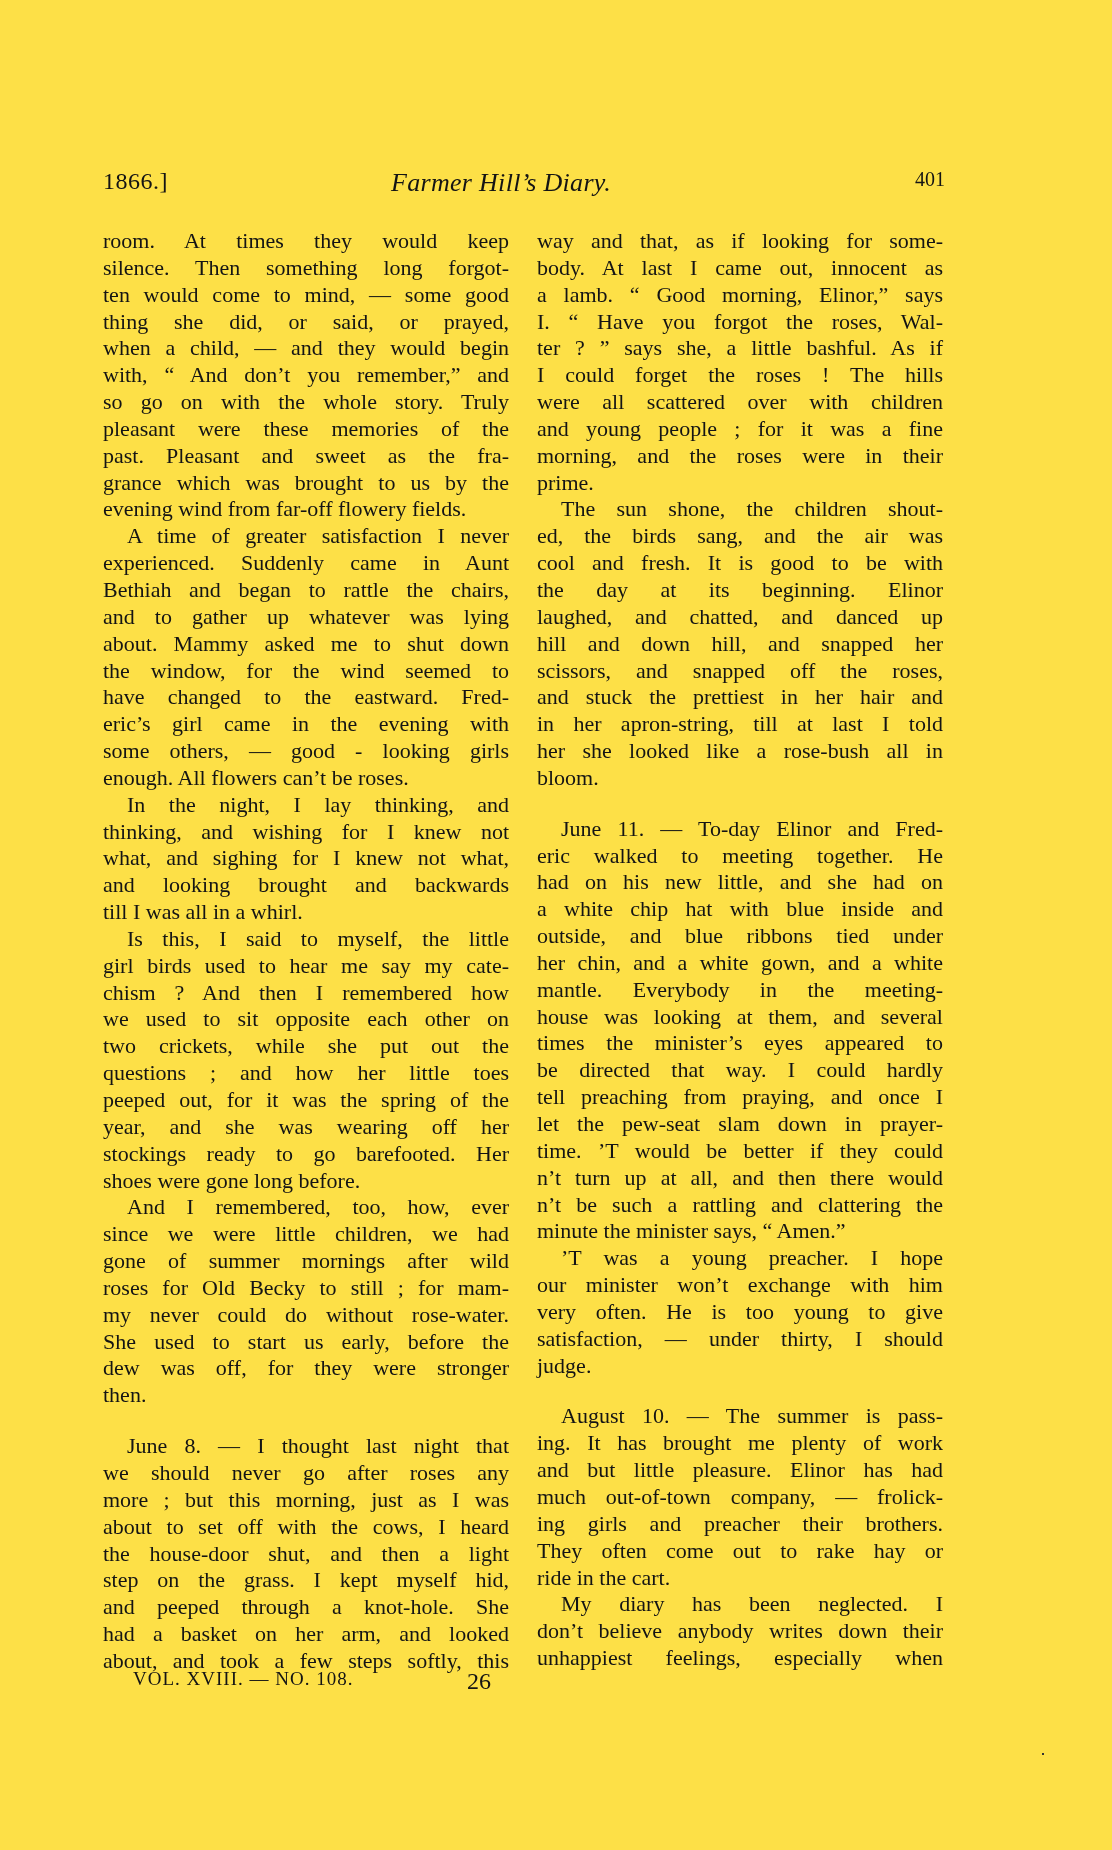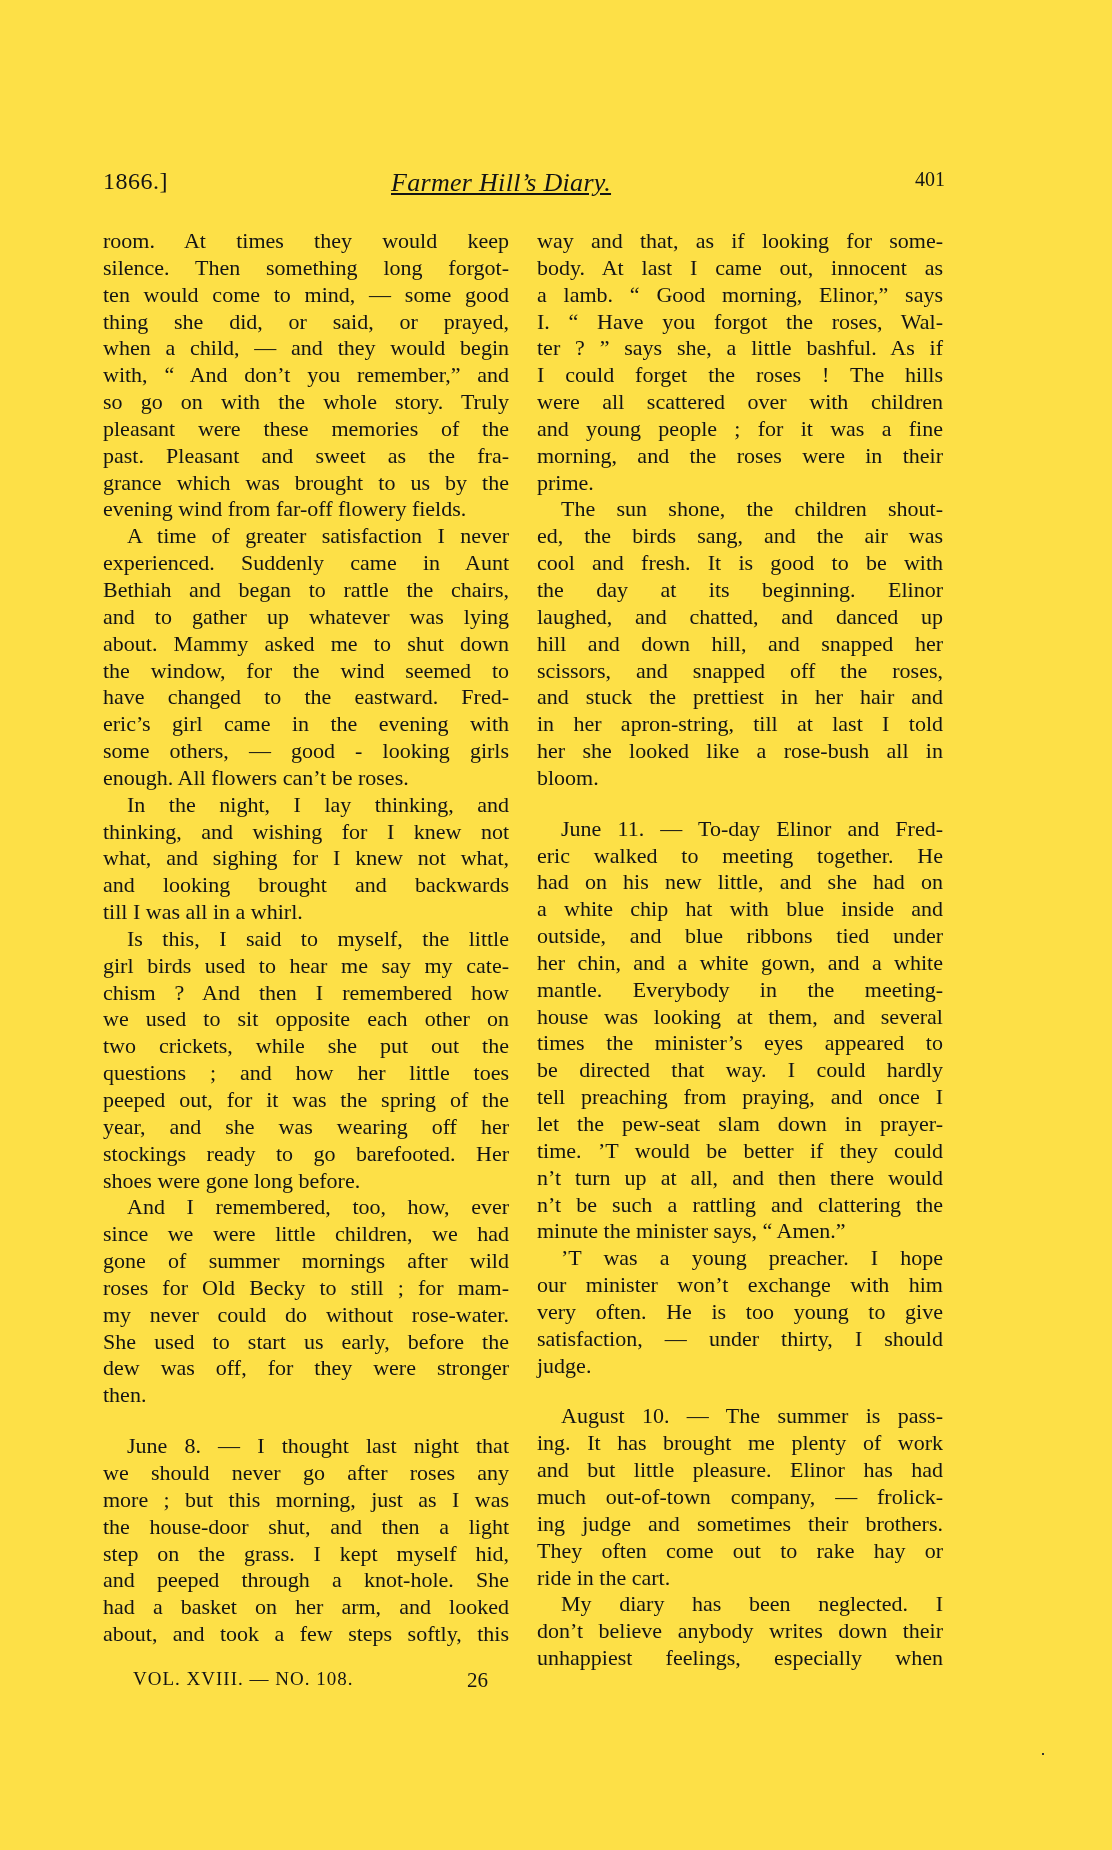--- a/index.html
+++ b/index.html
@@ -36,21 +36,20 @@
     top: 0;
     letter-spacing: 0.5px;
   }
   .rh-title {
     position: absolute;
     left: 288px;
     top: 0;
     font-style: italic;
     font-size: 26px;
     letter-spacing: 0.3px;
-    text-decoration: underline;
   }
   .rh-page {
     position: absolute;
     right: 0;
     top: 0;
     font-size: 20px;
   }
   .col {
     position: absolute;
     top: 228px;
@@ -92,21 +91,21 @@
     position: absolute;
     left: 0;
     top: 0;
     font-variant: small-caps;
     letter-spacing: 1px;
   }
   .footer-sig {
     position: absolute;
     left: 334px;
     top: 0;
-    font-size: 21px;
+    font-size: 24px;
   }
   .speck {
     position: absolute;
     width: 2px;
     height: 2px;
     background: #333;
   }
 </style>
 </head>
 <body>
@@ -161,20 +160,21 @@
       <span class="line">gone of summer mornings after wild</span>
       <span class="line">roses for Old Becky to still ; for mam-</span>
       <span class="line">my never could do without rose-water.</span>
       <span class="line">She used to start us early, before the</span>
       <span class="line">dew was off, for they were stronger</span>
       <span class="line last">then.</span>
       <span class="gap"></span>
       <span class="line indent"><span class="date">June</span><span> 8. — I thought last night that</span></span>
       <span class="line">we should never go after roses any</span>
       <span class="line">more ; but this morning, just as I was</span>
+      <span class="line">about to set off with the cows, I heard</span>
       <span class="line">the house-door shut, and then a light</span>
       <span class="line">step on the grass.  I kept myself hid,</span>
       <span class="line">and peeped through a knot-hole.  She</span>
       <span class="line">had a basket on her arm, and looked</span>
       <span class="line">about, and took a few steps softly, this</span>
     </div>
   <div class="col col-right" id="col-right">
       <span class="line">way and that, as if looking for some-</span>
       <span class="line">body.  At last I came out, innocent as</span>
       <span class="line">a lamb.  “ Good morning, Elinor,” says</span>
@@ -216,21 +216,21 @@
       <span class="line indent">’T was a young preacher.  I hope</span>
       <span class="line">our minister won’t exchange with him</span>
       <span class="line">very often.  He is too young to give</span>
       <span class="line">satisfaction, — under thirty, I should</span>
       <span class="line last">judge.</span>
       <span class="gap"></span>
       <span class="line indent"><span class="date">August</span><span> 10. — The summer is pass-</span></span>
       <span class="line">ing.  It has brought me plenty of work</span>
       <span class="line">and but little pleasure.  Elinor has had</span>
       <span class="line">much out-of-town company, — frolick-</span>
-      <span class="line">ing judge and sometimes their brothers.</span>
+      <span class="line">ing girls and preacher their brothers.</span>
       <span class="line">They often come out to rake hay or</span>
       <span class="line last">ride in the cart.</span>
       <span class="line indent">My diary has been neglected.  I</span>
       <span class="line">don’t believe anybody writes down their</span>
       <span class="line">unhappiest feelings, especially when</span>
     </div>
 
   <div class="footer">
     <span class="footer-vol">VOL. XVIII. — NO. 108.</span>
     <span class="footer-sig">26</span>

